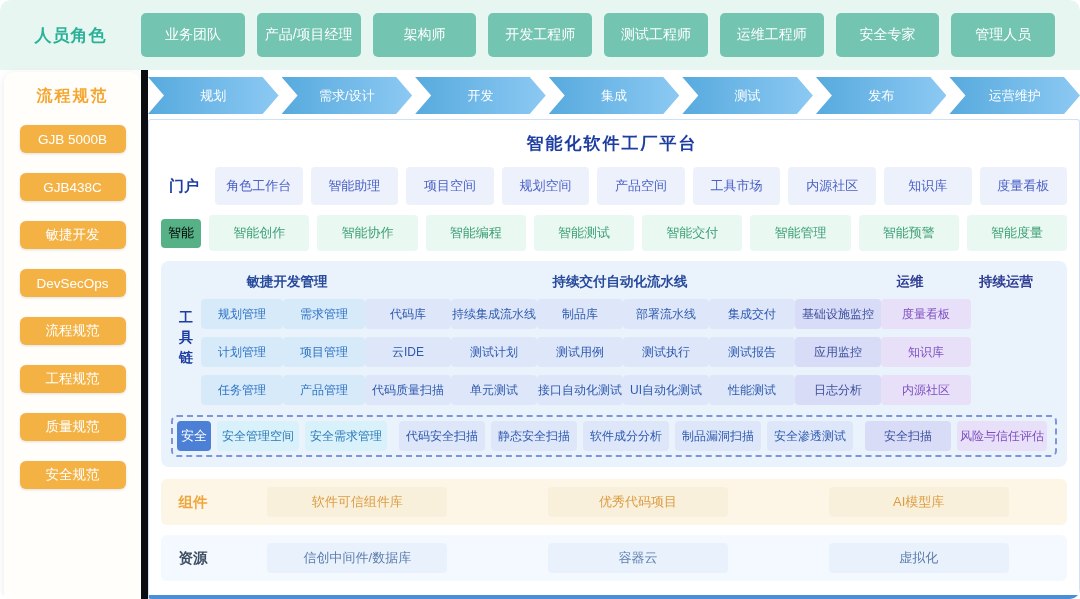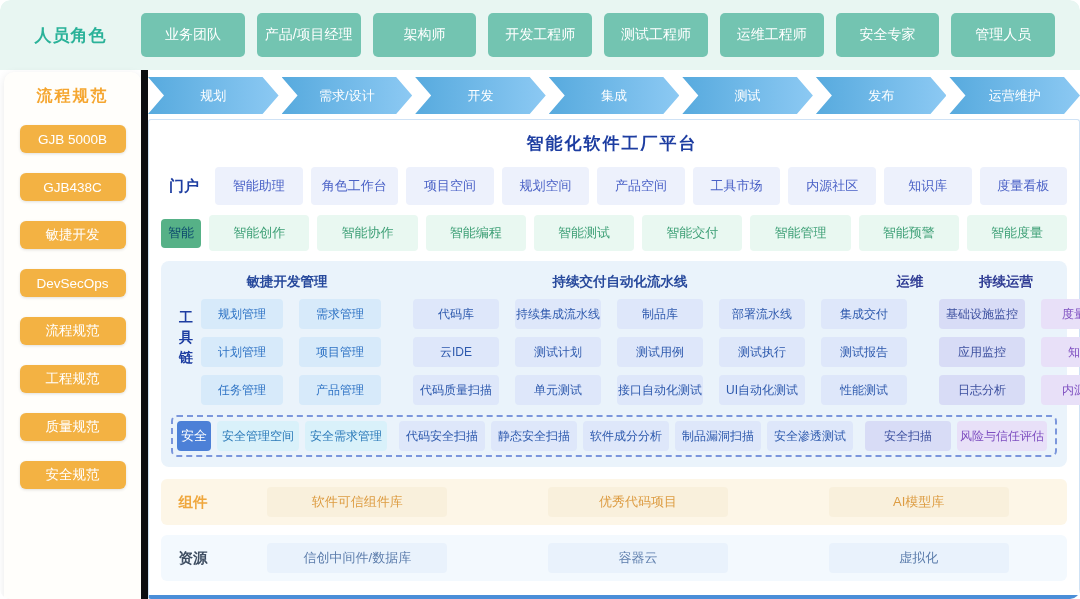--- a/index.html
+++ b/index.html
@@ -35,39 +35,39 @@
 
   
   .panel { flex:1; background:#fff; border:1px solid #cfe2f5; border-bottom:4px solid #4a8ed8; border-radius:3px;
            padding:8px 12px 8px 8px; display:flex; flex-direction:column; min-width:0; }
   .panel-title { text-align:center; color:#1d3da1; font-weight:bold; font-size:17px; letter-spacing:2px; margin:4px 0 12px; }
 
   .chip-row { display:flex; align-items:center; gap:8px; margin:0 0 10px 4px; }
   .row-label { width:46px; text-align:center; font-weight:bold; font-size:15px; color:#1d3da1; flex:none; }
   .portal-btn { flex:1; height:38px; background:#edf1fc; color:#4a61c6; font-size:13px; border-radius:4px;
                 display:flex; align-items:center; justify-content:center; white-space:nowrap; }
-  .ai-badge { width:40px; height:29px; background:#56b187; color:#0c4a6e; font-size:13px; border-radius:4px;
+  .ai-badge { width:40px; height:29px; background:#56b187; color:#000000; font-size:13px; border-radius:4px;
               display:flex; align-items:center; justify-content:center; flex:none; }
   .ai-btn { flex:1; height:36px; background:#e9f8f1; color:#3fa077; font-size:13px; border-radius:4px;
             display:flex; align-items:center; justify-content:center; white-space:nowrap; }
 
   
   .toolchain { margin-left:4px; background:#eaf3fb; border-radius:8px; padding:8px 10px 10px; }
   .tc-flex { display:flex; }
   .tc-label-col { width:30px; display:flex; align-items:center; justify-content:center; flex:none; }
   .tc-label { width:16px; word-break:break-all; line-height:1.45; color:#1d3da1; font-weight:bold; font-size:14px; text-align:center; }
   .tc-grid { flex:1; min-width:0; }
   .tc-hdr-row { display:flex; gap:8px; margin:4px 0 2px; }
   .tc-hdr { font-weight:bold; font-size:13.5px; color:#27499c; text-align:center; white-space:nowrap; }
   .hdr-agile { width:172px; }
   .hdr-cicd  { width:462px; }
   .hdr-ops   { width:86px; color:#2f3c94; }
   .hdr-cont  { width:90px; color:#2f3c94; }
   .sp { width:0; flex:none; }
-  .tc-row { display:flex; gap:16px; margin-top:8px; align-items:center; }
+  .tc-row { display:flex; gap:0; margin-top:8px; align-items:center; }
   .tc-btn { height:30px; border-radius:4px; font-size:12px; display:flex; align-items:center; justify-content:center;
             white-space:nowrap; flex:none; }
   .col-a { width:82px; background:#d7eafa; color:#2d72c4; }
   .col-b { width:86px; background:#dee7fa; color:#2d59ad; }
   .col-c { width:86px; background:#d8dcf6; color:#3b4e9e; }
   .col-d { width:90px; background:#e8e0f8; color:#7e4ec0; }
 
   .security-box { margin-top:10px; border:2px dashed #7b96dc; border-radius:6px; padding:4px 4px;
                   display:flex; gap:6px; align-items:center; }
   .sec-badge { width:34px; height:30px; background:#4c80d7; color:#fff; font-size:13px; border-radius:4px;
@@ -136,22 +136,22 @@
         <div class="arrow">测试</div>
         <div class="arrow">发布</div>
         <div class="arrow">运营维护</div>
       </div>
 
       <div class="panel">
         <div class="panel-title">智能化软件工厂平台</div>
 
         <div class="chip-row">
           <div class="row-label">门户</div>
+          <div class="portal-btn">角色工作台</div>
           <div class="portal-btn">智能助理</div>
-          <div class="portal-btn">角色工作台</div>
           <div class="portal-btn">项目空间</div>
           <div class="portal-btn">规划空间</div>
           <div class="portal-btn">产品空间</div>
           <div class="portal-btn">工具市场</div>
           <div class="portal-btn">内源社区</div>
           <div class="portal-btn">知识库</div>
           <div class="portal-btn">度量看板</div>
         </div>
 
         <div class="chip-row">

